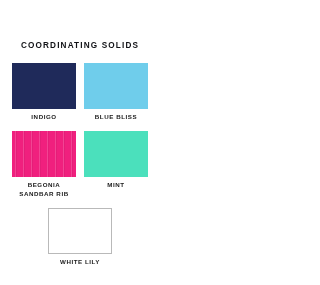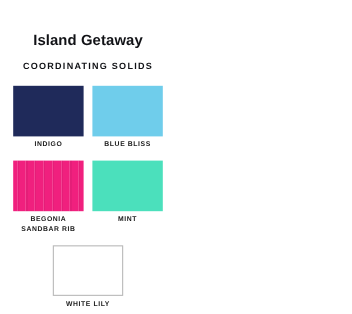--- a/index.html
+++ b/index.html
@@ -105,21 +105,20 @@
   .swatch-label .sub-line {
     display: block;
   }
 </style>
 </head>
 <body>
 
 <div class="page">
 
   <div class="header">
-    <div class="title">Island Getaway</div>
     <div class="subtitle">COORDINATING SOLIDS</div>
   </div>
 
   <div class="swatch-grid">
       <div class="swatch-row">
         <div class="swatch-cell">
           <div class="swatch-chip" style="background-color: rgb(31, 42, 90);"></div>
           <div class="swatch-label">INDIGO</div>
         </div>
         <div class="swatch-cell">

